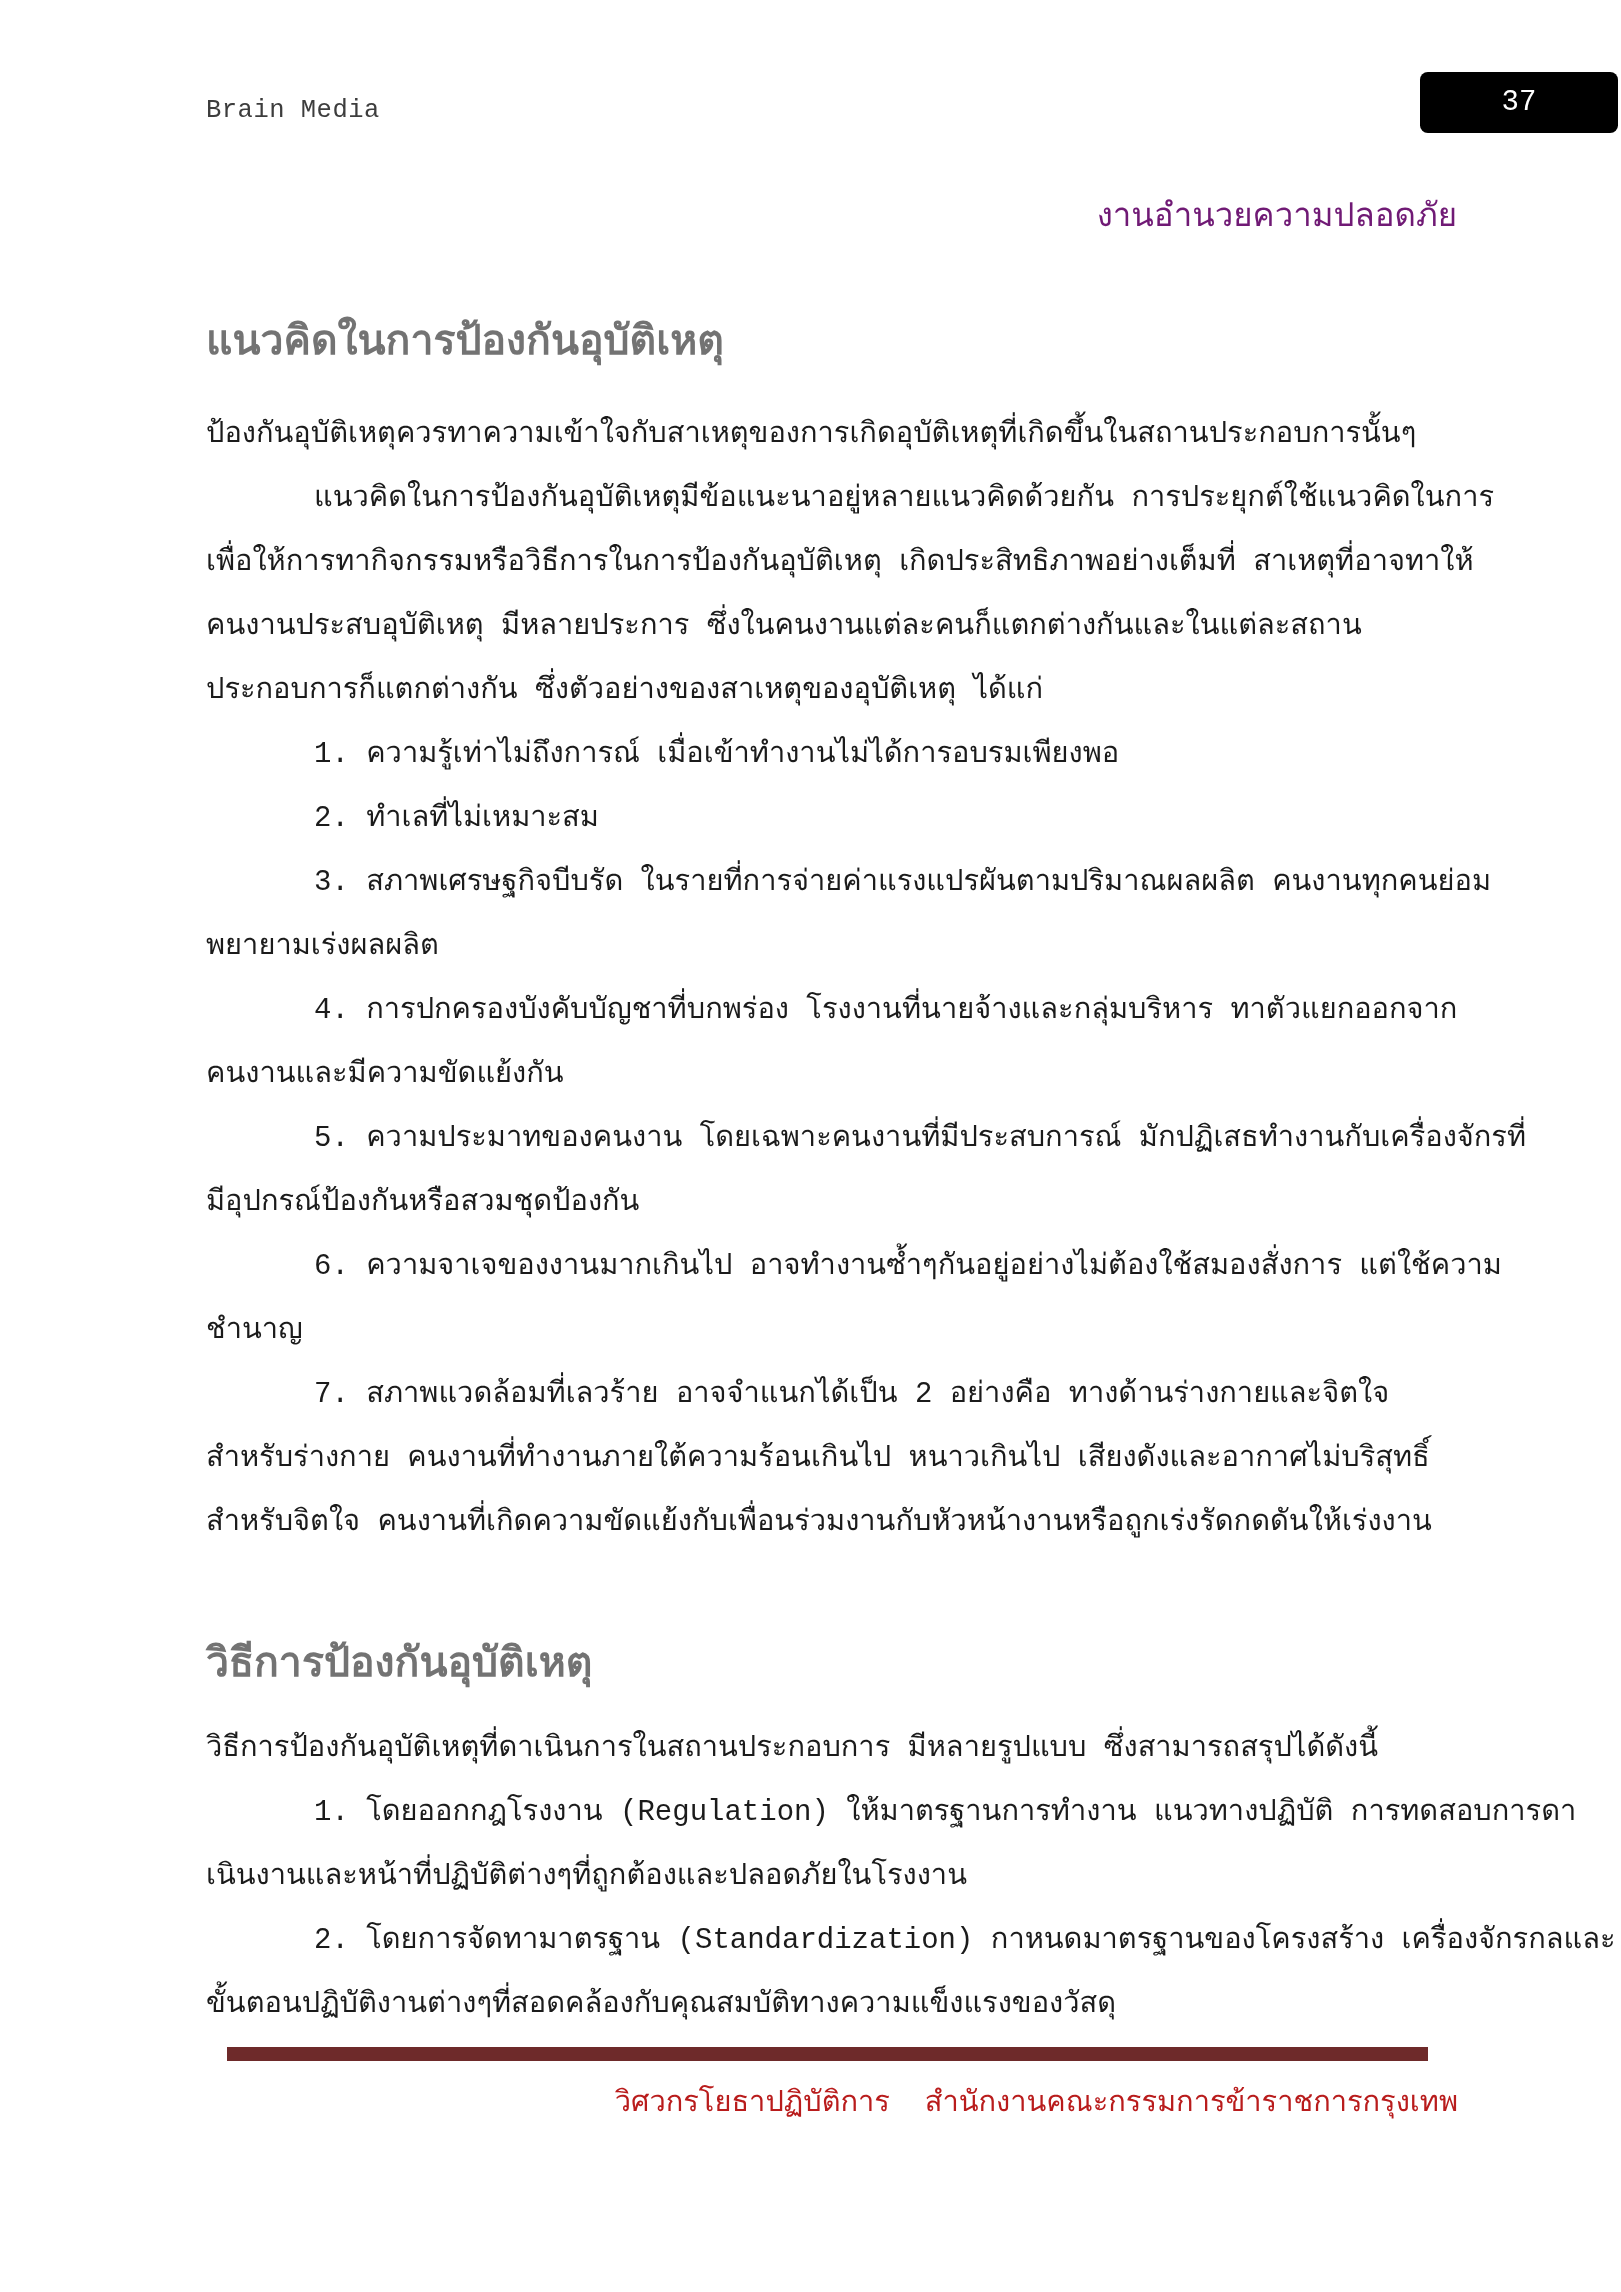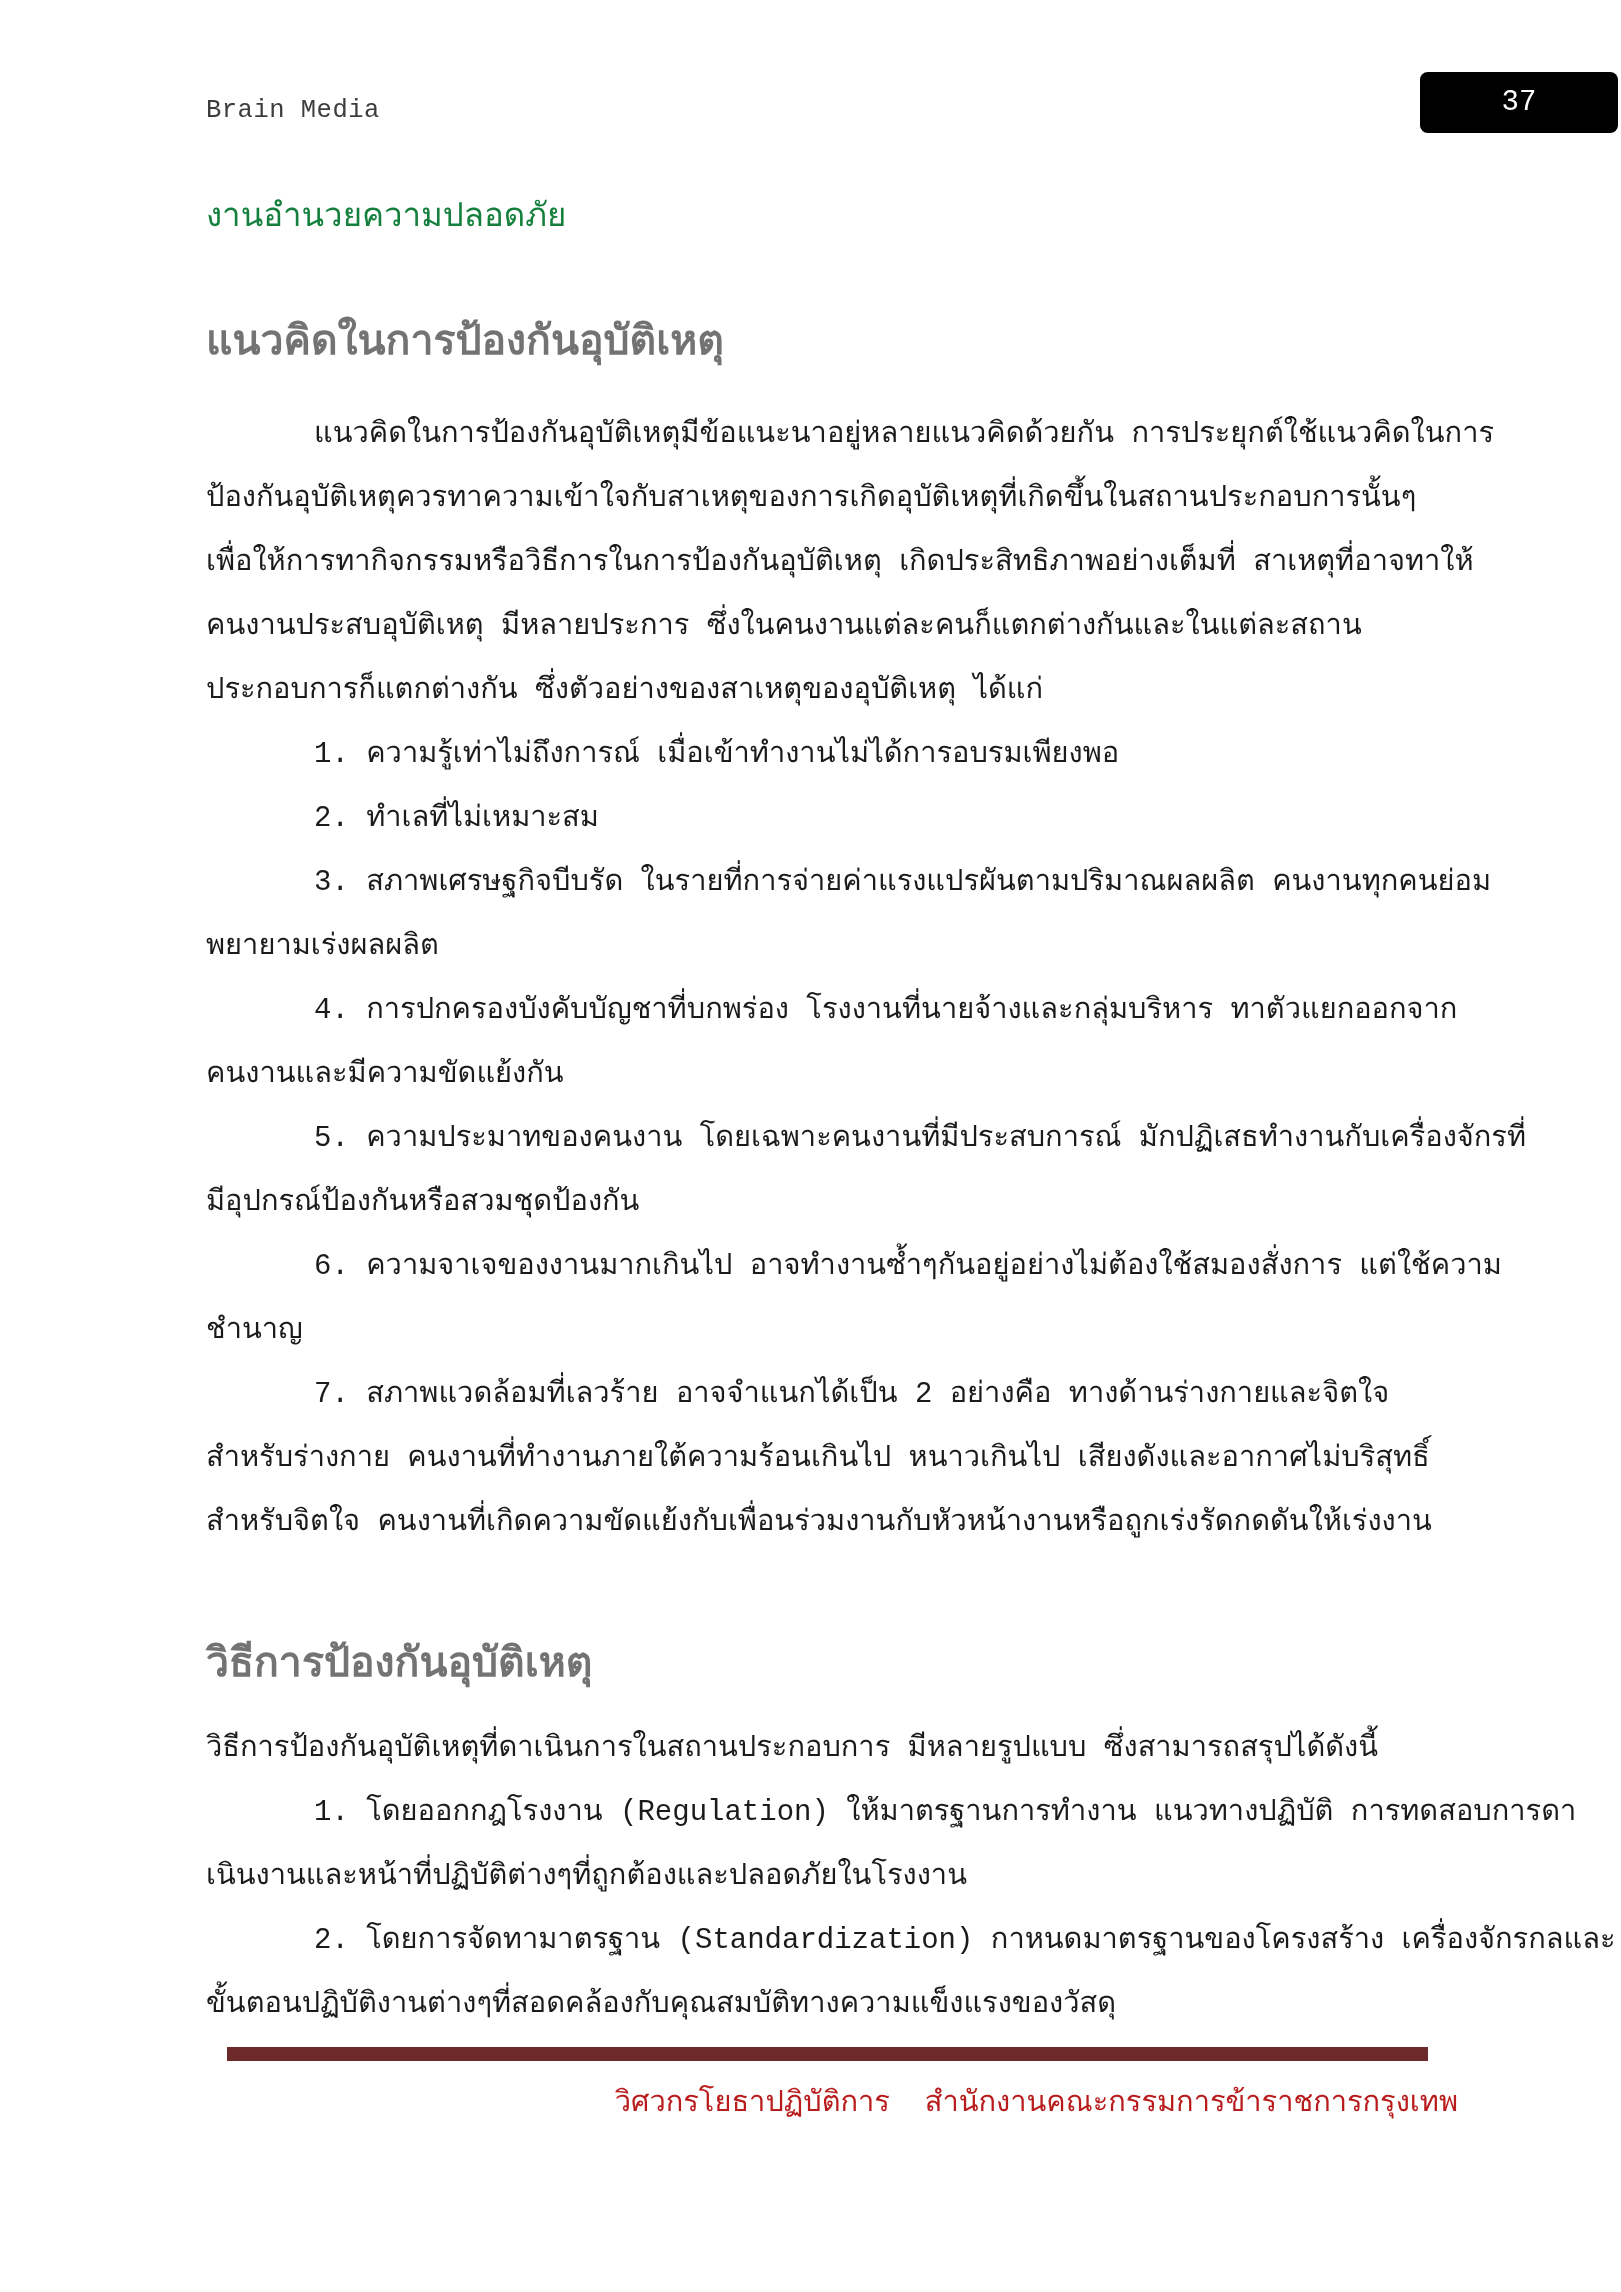--- a/index.html
+++ b/index.html
@@ -16,22 +16,22 @@
     font-size:25.5px; color:#3d3d3d; letter-spacing:0.5px;
   }
   .page-num {
     position:absolute; left:1420px; top:72px;
     width:198px; height:61px;
     background:#000000; border-radius:7.8px;
     color:#ffffff; font-size:29px;
     display:flex; align-items:center; justify-content:center;
   }
   .doc-title {
-    position:absolute; left:206px; top:188px; width:1259px;
-    text-align:left; font-size:33px; color:#15803d;
+    position:absolute; left:198px; top:188px; width:1259px;
+    text-align:right; font-size:33px; color:#701a75;
   }
   .content {
     position:absolute; left:206px; top:321px; width:1264px;
   }
   .sec-heading {
     font-size:41px; font-weight:bold; line-height:45px;
     margin:0 0 37px 0; color:#737373;
   }
   .sec2-heading { margin-top:88px; margin-bottom:29px; }
   .line {
@@ -59,22 +59,22 @@
   <div class="page-num">
     <span>37</span>
   </div>
 
   <div class="doc-title">งานอำนวยความปลอดภัย</div>
 
   <div class="content">
 
     <div class="sec-heading">แนวคิดในการป้องกันอุบัติเหตุ</div>
 
+    <div class="line">ป้องกันอุบัติเหตุควรทาความเข้าใจกับสาเหตุของการเกิดอุบัติเหตุที่เกิดขึ้นในสถานประกอบการนั้นๆ</div>
     <div class="line indent">แนวคิดในการป้องกันอุบัติเหตุมีข้อแนะนาอยู่หลายแนวคิดด้วยกัน การประยุกต์ใช้แนวคิดในการ</div>
-    <div class="line">ป้องกันอุบัติเหตุควรทาความเข้าใจกับสาเหตุของการเกิดอุบัติเหตุที่เกิดขึ้นในสถานประกอบการนั้นๆ</div>
     <div class="line">เพื่อให้การทากิจกรรมหรือวิธีการในการป้องกันอุบัติเหตุ เกิดประสิทธิภาพอย่างเต็มที่ สาเหตุที่อาจทาให้</div>
     <div class="line">คนงานประสบอุบัติเหตุ มีหลายประการ ซึ่งในคนงานแต่ละคนก็แตกต่างกันและในแต่ละสถาน</div>
     <div class="line">ประกอบการก็แตกต่างกัน ซึ่งตัวอย่างของสาเหตุของอุบัติเหตุ ได้แก่</div>
     <div class="line indent">1. ความรู้เท่าไม่ถึงการณ์ เมื่อเข้าทำงานไม่ได้การอบรมเพียงพอ</div>
     <div class="line indent">2. ทำเลที่ไม่เหมาะสม</div>
     <div class="line indent">3. สภาพเศรษฐกิจบีบรัด ในรายที่การจ่ายค่าแรงแปรผันตามปริมาณผลผลิต คนงานทุกคนย่อม</div>
     <div class="line">พยายามเร่งผลผลิต</div>
     <div class="line indent">4. การปกครองบังคับบัญชาที่บกพร่อง โรงงานที่นายจ้างและกลุ่มบริหาร ทาตัวแยกออกจาก</div>
     <div class="line">คนงานและมีความขัดแย้งกัน</div>
     <div class="line indent">5. ความประมาทของคนงาน โดยเฉพาะคนงานที่มีประสบการณ์ มักปฏิเสธทำงานกับเครื่องจักรที่</div>

